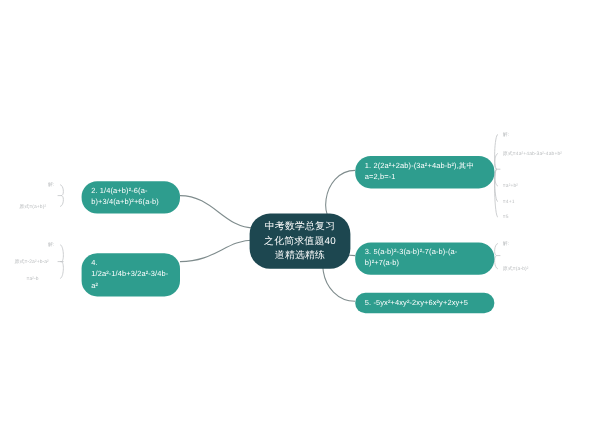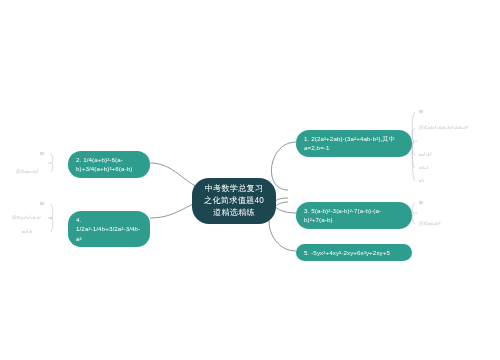--- a/index.html
+++ b/index.html
@@ -86,21 +86,21 @@
              M 414 213 C 411 213 412 224 415 224" fill="none" stroke="#c3c6c8" stroke-width="0.7"></path>
 
     <path d="M 48 163 L 51 163 M 51 163 C 54 163 53 154 50 154
              M 51 163 C 54 163 53 172 50 172" fill="none" stroke="#c3c6c8" stroke-width="0.7"></path>
 
     <path d="M 48 218 L 51 218 M 51 218 C 54 218 53 204 50 204
              M 51 218 C 54 218 53 218 50 218
              M 51 218 C 54 218 53 232 50 232" fill="none" stroke="#c3c6c8" stroke-width="0.7"></path>
   </svg>
 
-  <div class="node node-center" style="left:192px; top:178px; width:84px; min-height:32px;">
+  <div class="node node-center" style="left:208px; top:178px; width:84px; min-height:32px;">
     <span>中考数学总复习之化简求值题40道精选精练</span>
   </div>
 
   <div class="node node-branch" style="left:296px; top:130px; width:116px; min-height:24px;">
     <span>1.  2(2a²+2ab)-(3a²+4ab-b²),其中a=2,b=-1</span>
   </div>
 
   <div class="node node-branch" style="left:296px; top:202px; width:116px; min-height:24px;">
     <span>3.  5(a-b)²-3(a-b)²-7(a-b)-(a-b)²+7(a-b)</span>
   </div>

